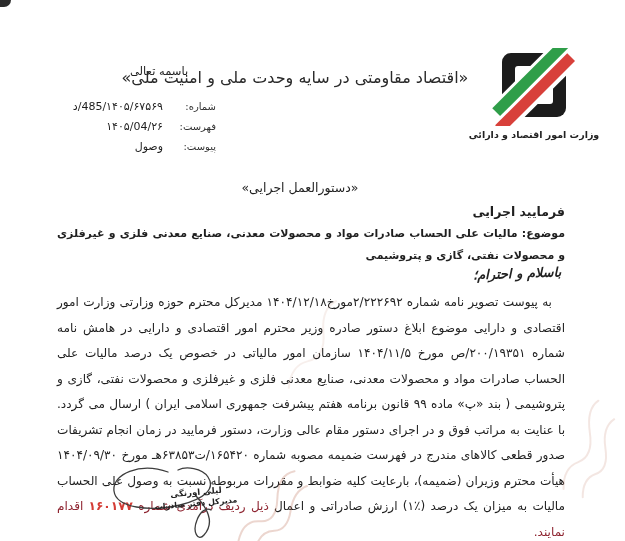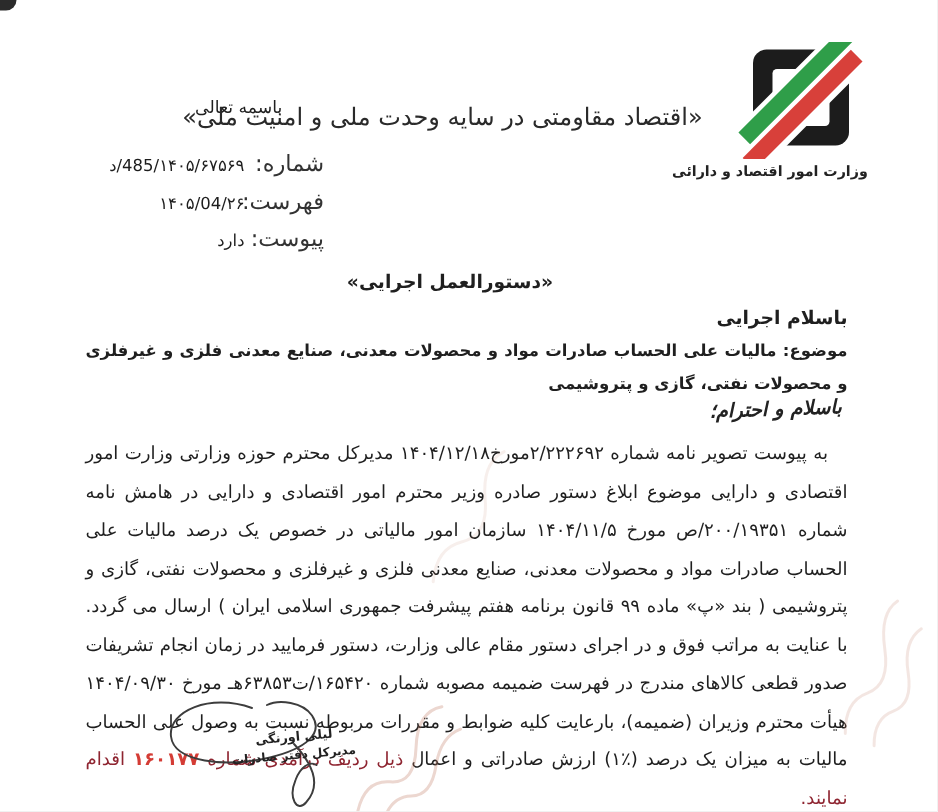--- a/index.html
+++ b/index.html
@@ -4,29 +4,29 @@
 <style>
   html,body{margin:0;padding:0;background:#e8e8e8;}
   .page{
     position:relative;width:625px;height:541px;background:#ffffff;
     overflow:hidden;direction:rtl;
     font-family:"DejaVu Sans", sans-serif;color:#1f1f1f;
   }
   .corner-artifact{position:absolute;left:0;top:0;width:11px;height:7px;background:#2b2b2b;border-bottom-right-radius:7px;}
   .bismillah{position:absolute;left:130px;top:64px;width:330px;text-align:left;font-size:11.5px;font-weight:normal;}
   .slogan{position:absolute;left:80px;top:68px;width:430px;text-align:center;font-size:16px;color:#2a2a2a;}
-  .logo-block{position:absolute;left:448px;top:28px;width:172px;text-align:left;}
+  .logo-block{position:absolute;left:448px;top:48px;width:172px;text-align:center;}
   .logo-block svg{display:block;margin:0 auto;}
   .org-line1{font-size:9.5px;font-weight:bold;margin-top:3px;color:#222;}
   .org-line2{font-size:12.5px;font-weight:bold;margin-top:2px;color:#111;}
   .meta{position:absolute;left:48px;top:100px;width:168px;}
   .meta-row{display:flex;gap:9px;margin-bottom:7px;align-items:baseline;}
-  .meta-label{width:44px;font-size:15px;color:#333;flex:none;}
+  .meta-label{width:44px;font-size:10px;color:#333;flex:none;}
   .meta-value{font-size:11px;color:#1d1d1d;}
-  .doc-title{position:absolute;left:140px;top:180px;width:320px;text-align:center;font-size:12.5px;font-weight:bold;}
+  .doc-title{position:absolute;left:140px;top:180px;width:320px;text-align:center;font-size:12.5px;font-weight:normal;}
   .addressee{position:absolute;right:60px;top:204px;font-size:12.5px;font-weight:bold;}
   .subject{position:absolute;right:60px;left:57px;top:223px;font-size:11px;font-weight:bold;line-height:22px;text-align:justify;}
   .greeting{position:absolute;right:64px;top:266px;font-size:13px;font-weight:bold;font-style:italic;transform:rotate(-2deg);color:#222;}
   .body-par{
     position:absolute;right:60px;left:57px;top:290px;
     font-size:12.1px;line-height:25.5px;text-align:justify;text-indent:13px;color:#1f1f1f;
   }
   .signature-svg{position:absolute;left:100px;top:456px;}
   .sig-name{position:absolute;left:160px;top:487px;width:72px;text-align:center;font-size:8.5px;font-weight:bold;transform:rotate(-5deg);color:#222;}
   .sig-title{position:absolute;left:147px;top:499px;width:98px;text-align:center;font-size:8px;font-weight:bold;transform:rotate(-5deg);color:#222;}
@@ -59,26 +59,26 @@
     <div class="meta-row">
       <span class="meta-label">شماره:</span>
       <span class="meta-value">485/۱۴۰۵/۶۷۵۶۹/د</span>
     </div>
     <div class="meta-row">
       <span class="meta-label">فهرست:</span>
       <span class="meta-value">۱۴۰۵/04/۲۶</span>
     </div>
     <div class="meta-row">
       <span class="meta-label">پیوست:</span>
-      <span class="meta-value">دارد</span>
+      <span class="meta-value">وصول</span>
     </div>
   </div>
 
   <div class="doc-title">«دستورالعمل اجرایی»</div>
-  <div class="addressee">باسلام اجرایی</div>
+  <div class="addressee">فرمایید اجرایی</div>
   <div class="subject">موضوع: مالیات علی الحساب صادرات مواد و محصولات معدنی، صنایع معدنی فلزی و غیرفلزی و محصولات نفتی، گازی و پتروشیمی</div>
 
   <div class="greeting">باسلام و احترام؛</div>
 
   <div class="body-par"><span style="color: rgb(31, 31, 31);">به پیوست تصویر نامه شماره ۲/۲۲۲۶۹۲مورخ۱۴۰۴/۱۲/۱۸ مدیرکل محترم حوزه وزارتی وزارت امور اقتصادی و دارایی موضوع ابلاغ دستور صادره وزیر محترم امور اقتصادی و دارایی در هامش نامه شماره ۲۰۰/۱۹۳۵۱/ص مورخ ۱۴۰۴/۱۱/۵ سازمان امور مالیاتی در خصوص یک درصد مالیات علی الحساب صادرات مواد و محصولات معدنی، صنایع معدنی فلزی و غیرفلزی و محصولات نفتی، گازی و پتروشیمی ( بند «پ» ماده ۹۹ قانون برنامه هفتم پیشرفت جمهوری اسلامی ایران ) ارسال می گردد. با عنایت به مراتب فوق و در اجرای دستور مقام عالی وزارت، دستور فرمایید در زمان انجام تشریفات صدور قطعی کالاهای مندرج در فهرست ضمیمه مصوبه شماره ۱۶۵۴۲۰/ت۶۳۸۵۳هـ مورخ ۱۴۰۴/۰۹/۳۰ هیأت محترم وزیران (ضمیمه)، بارعایت کلیه ضوابط و مقررات مربوطه نسبت به وصول علی الحساب مالیات به میزان یک درصد (٪۱) ارزش صادراتی و اعمال </span><span style="color: rgb(142, 36, 48);">ذیل ردیف درآمدی شماره </span><span style="color: rgb(212, 60, 53); font-weight: bold;">۱۶۰۱۷۷</span><span style="color: rgb(142, 36, 48);"> اقدام نمایند.</span></div>
 
   <svg class="wm" style="left:215px;top:458px;" width="115" height="83" viewBox="0 0 115 83">
     <g fill="none" stroke-width="2" stroke-linecap="round" opacity="0.30" transform="rotate(-28 57 41)">
       <path d="M8 62 q14 -16 28 -7 t26 -12 t28 -16" stroke="#c17a63"></path>
       <path d="M20 76 q12 -12 24 -6 t24 -10 t26 -14" stroke="#c17a63"></path>

